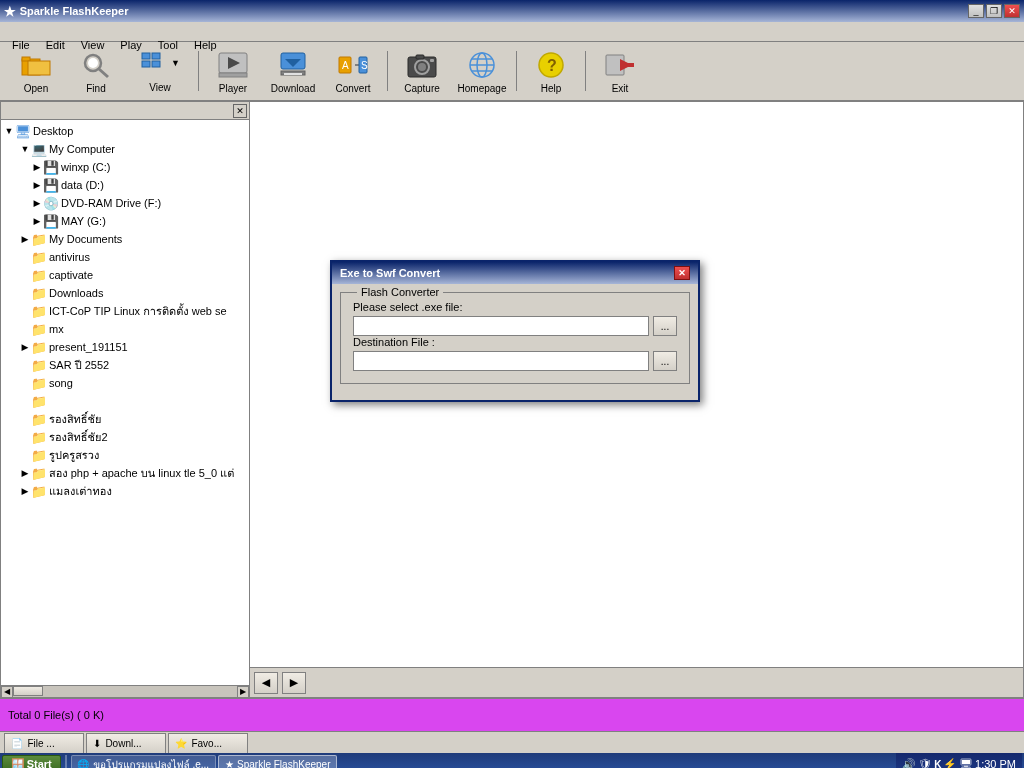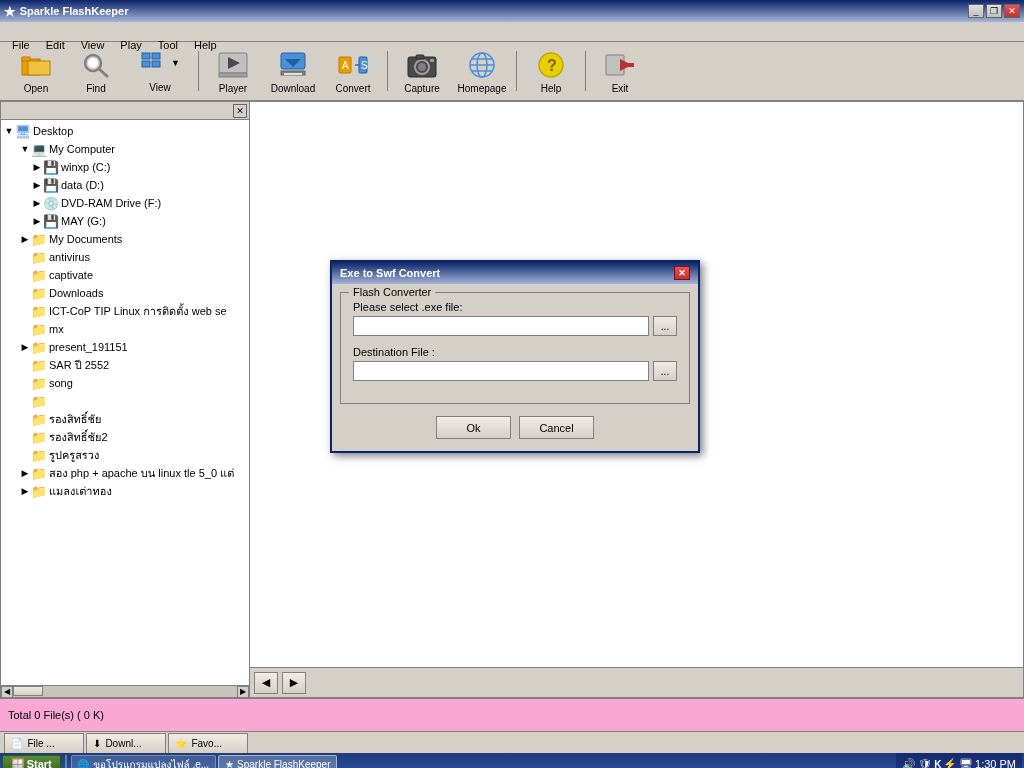--- a/index.html
+++ b/index.html
@@ -173,21 +173,21 @@
       width: 24px; height: 22px;
       background: linear-gradient(to bottom, #f0ece4, #d4d0c8);
       border: 1px solid #808080;
       display: flex; align-items: center; justify-content: center;
       cursor: pointer; font-size: 11px;
     }
 
     
     .status-bar {
       height: 24px;
-      background: #f9a8d4;
+      background: #d946ef;
       border-top: 1px solid #808080;
       display: flex;
       align-items: center;
       padding: 16px 8px;
       font-size: 11px;
     }
 
     
     .bottom-tabs {
       height: 22px;
@@ -286,26 +286,26 @@
     }
     .dialog-group {
       border: 1px solid #808080;
       padding: 8px 12px 12px;
       margin-bottom: 8px;
       position: relative;
     }
     .dialog-group-title {
       position: absolute;
       top: -7px;
-      left: 8px;
+      left: 16px;
       background: #d4d0c8;
       padding: 0 4px;
       font-size: 11px;
     }
-    .dialog-field { margin-bottom: 10px; }
+    .dialog-field { }
     .dialog-field-label { font-size: 11px; margin-bottom: 3px; }
     .dialog-field-row { display: flex; gap: 4px; align-items: center; }
     .dialog-input {
       flex: 1;
       height: 20px;
       border: 1px solid #808080;
       background: white;
       padding: 0 3px;
       font-size: 11px;
     }
@@ -723,18 +723,14 @@
 
       <div class="dialog-field">
         <div class="dialog-field-label">Destination File :</div>
         <div class="dialog-field-row">
           <input class="dialog-input" type="text" value="" style="">
           <div class="dialog-browse">...</div>
         </div>
       </div>
     </div>
 
-    <div class="dialog-buttons">
-      <button class="dialog-btn">Ok</button>
-      <button class="dialog-btn">Cancel</button>
-    </div>
   </div>
 </div>
 
 </body></html>

